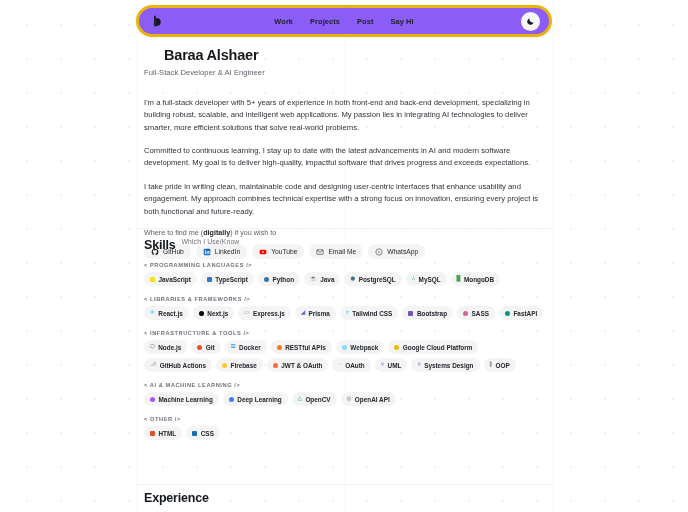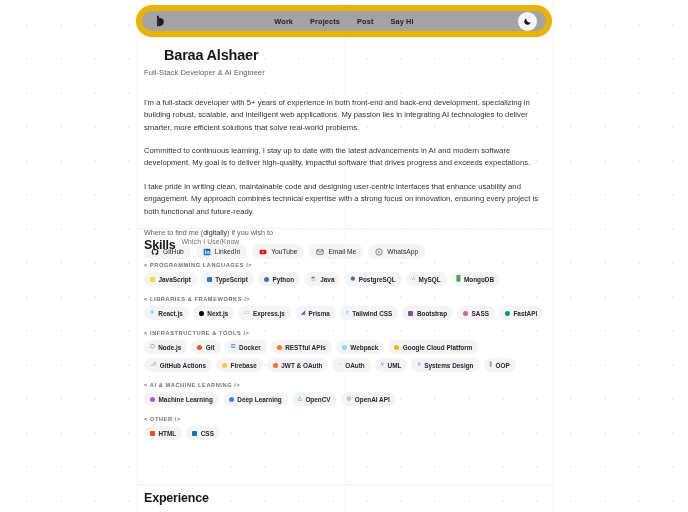--- a/index.html
+++ b/index.html
@@ -55,22 +55,22 @@
     position: absolute;
     left: 136px;
     top: 5px;
     width: 416px;
     height: 32px;
   }
   #navbar {
     width: 100%;
     height: 32px;
     border-radius: 16px;
-    background: #a3a3a3;
-    border: 6px solid #eab308;
+    background: #8b5cf6;
+    border: 3px solid #eab308;
     box-shadow: 0 1px 3px rgba(16,18,22,.05);
     display: flex;
     align-items: center;
     padding: 0 9px;
     position: relative;
   }
   #logo {
     width: 17px; height: 17px;
     display: flex; align-items: center; justify-content: center;
     flex: 0 0 auto;
@@ -128,21 +128,21 @@
     color: #2e3238;
     margin-top: 20px;
   }
   .para.spaced { margin-top: 11px; }
 
   #find-me {
     font-size: 7.2px;
     color: #595e66;
     margin-top: 10px;
   }
-  #find-me b { color: #1d2025; font-weight: normal; margin-top: 7px; }
+  #find-me b { color: #1d2025; font-weight: bold; margin-top: 7px; }
 
   
   #socials {
     display: flex;
     gap: 5px;
     margin-top: 7px;
     flex-wrap: wrap;
   }
   .social {
     display: inline-flex;

